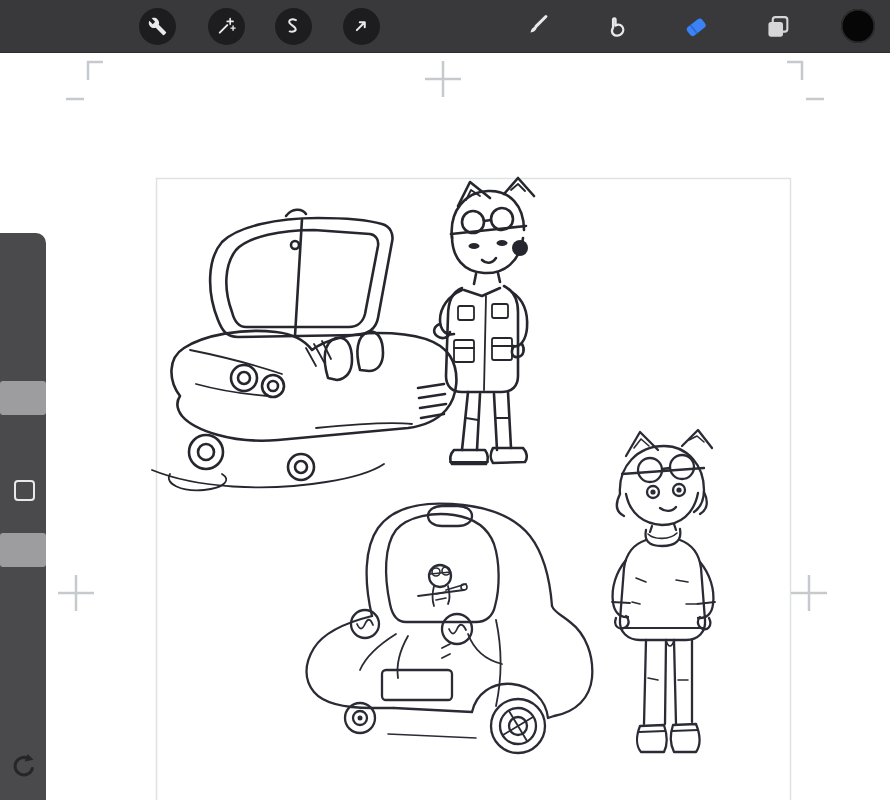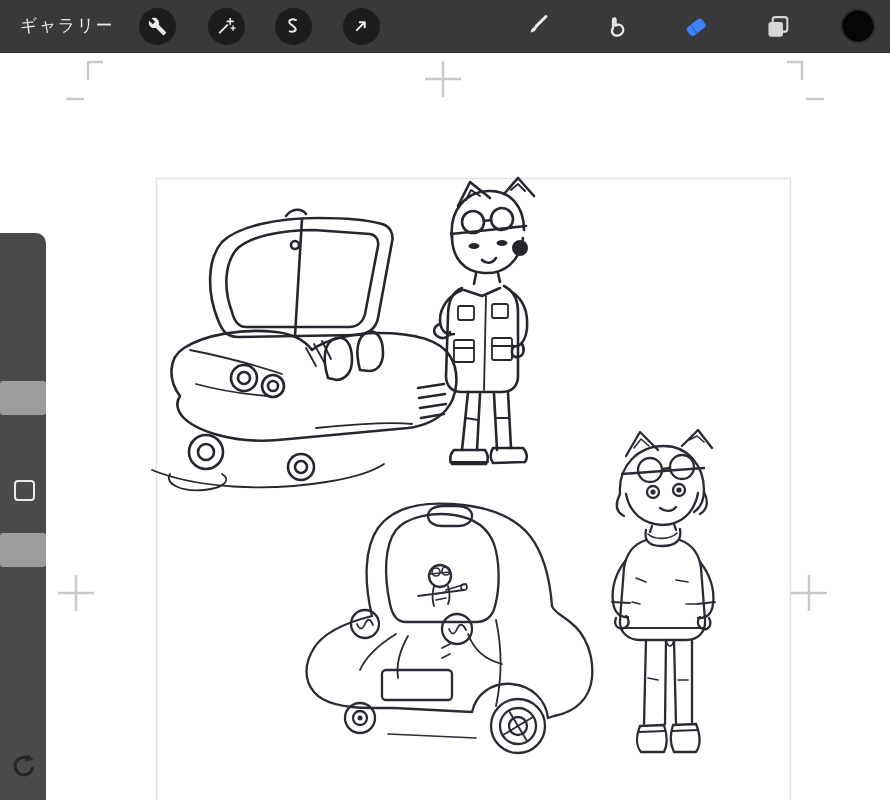--- a/index.html
+++ b/index.html
@@ -208,21 +208,20 @@
   <div class="modify-btn"></div>
   <div class="slider-handle" style="top:300px"></div>
   <svg class="undo" width="28" height="28" viewBox="0 0 24 24">
     <path d="M20 15 A7.5 7.5 0 1 1 16.5 6.5" stroke="#262628" stroke-width="2.6" fill="none" stroke-linecap="round"></path>
     <polygon points="16,2.5 21,7.5 13.5,9" fill="#262628"></polygon>
   </svg>
 </div>
 
 <div class="topbar">
 
-  <div class="gallery">ギャラリー</div>
 
   <div class="circle-btn" style="left:138.5px">
     <svg width="19" height="19" viewBox="0 0 24 24">
       <path fill="#e9e9ea" d="M22.7 19l-9.1-9.1c.9-2.3.4-5-1.5-6.9-2-2-5-2.4-7.4-1.3L9 6 6 9 1.6 4.7C.4 7.1.9 10.1 2.9 12.1c1.9 1.9 4.6 2.4 6.9 1.5l9.1 9.1c.4.4 1 .4 1.4 0l2.3-2.3c.5-.4.5-1.1.1-1.4z"></path>
     </svg>
   </div>
 
   <div class="circle-btn" style="left:207.5px">
     <svg width="20" height="20" viewBox="0 0 24 24">
       <path d="M4.5 20 L13.5 11" stroke="#e9e9ea" stroke-width="2.4" stroke-linecap="round" fill="none"></path>

